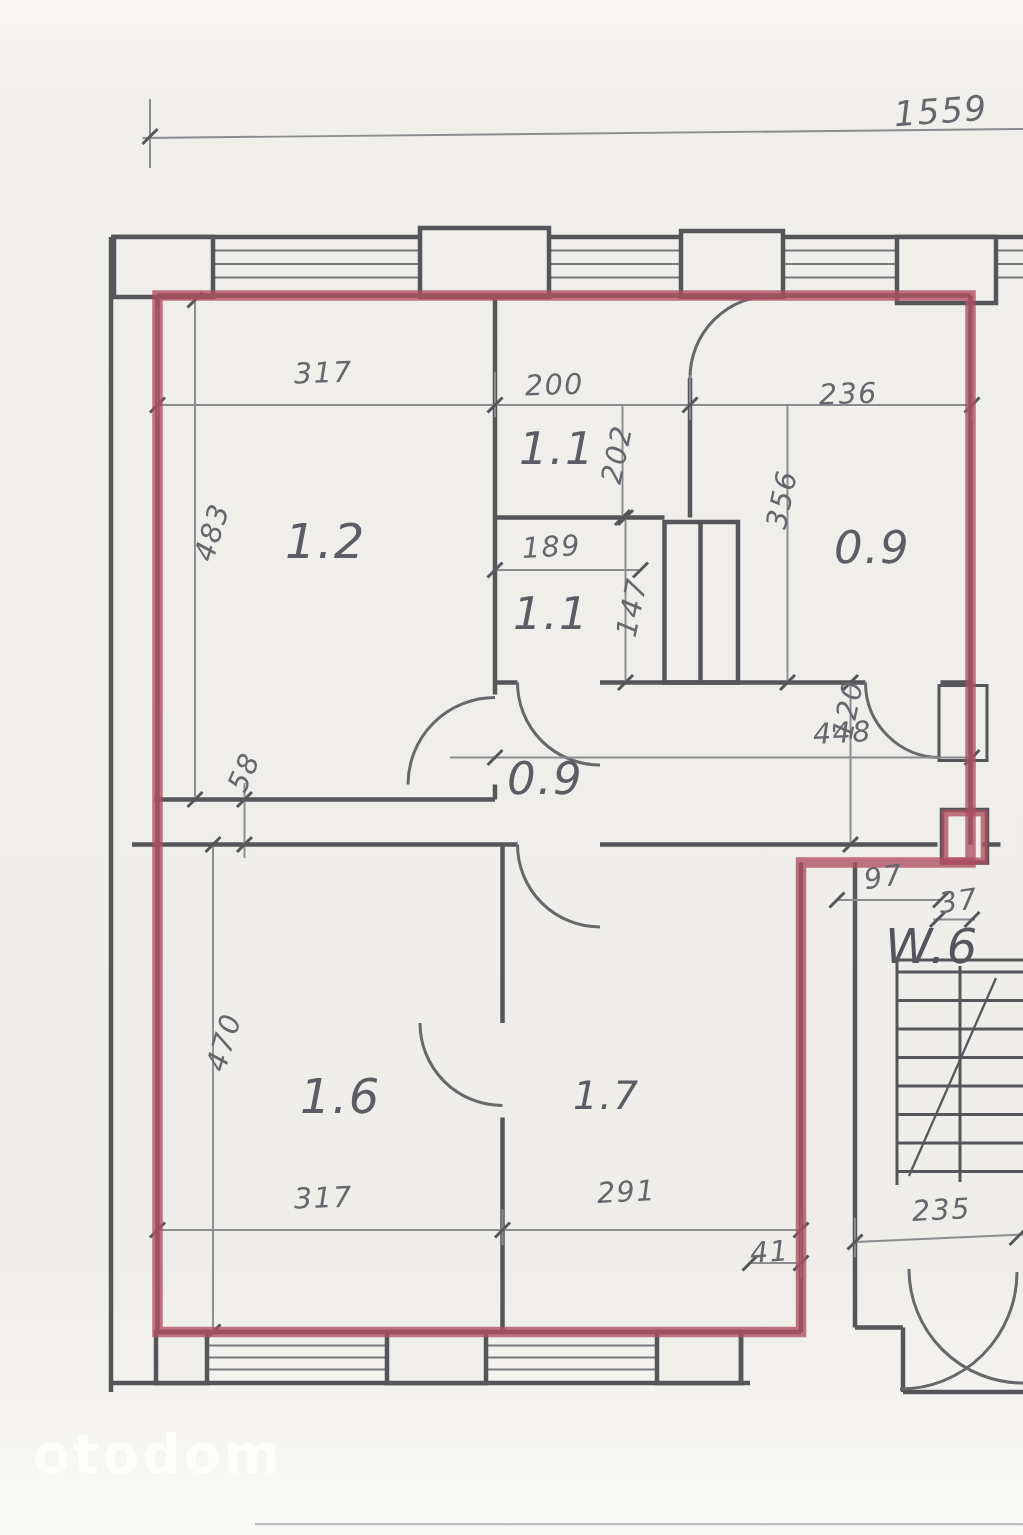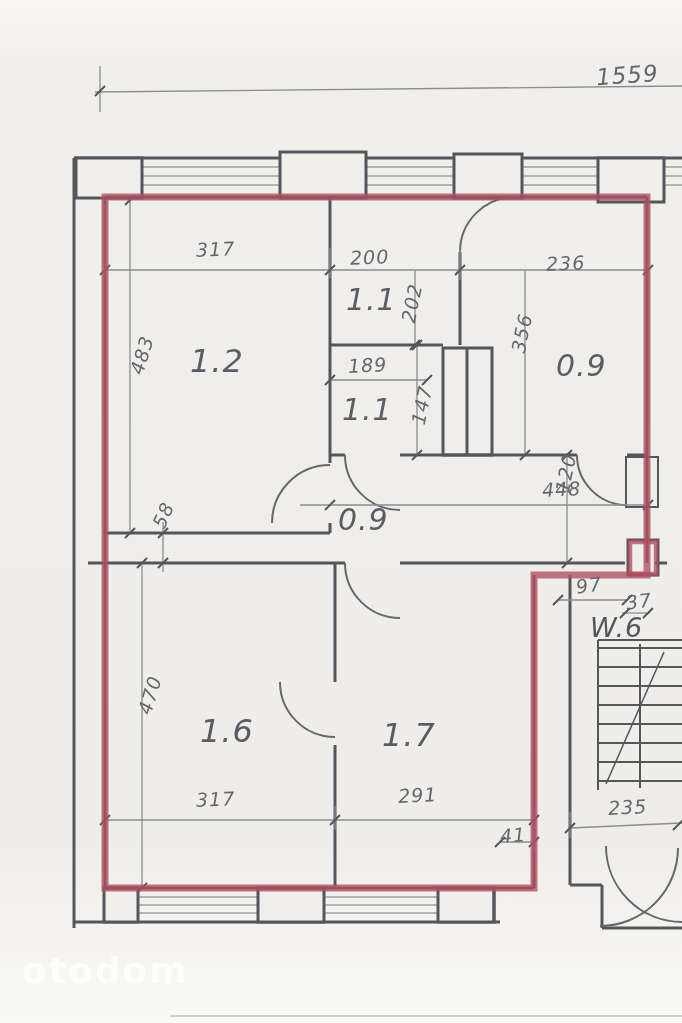--- a/index.html
+++ b/index.html
@@ -25,21 +25,21 @@
   }
   .room-lbl{
     position:absolute;
     font-style:italic;
     color:#5c5c64;
     font-size:30px;
     letter-spacing:1px;
     white-space:nowrap;
   }
   .big{font-size:23px;}
-  .stair-lbl{font-size:27px;color:#55555d;}
+  .stair-lbl{font-size:32px;color:#55555d;}
   .watermark{
     position:absolute;left:22px;top:950px;
     font-size:36px;font-weight:bold;letter-spacing:2px;
     color:rgba(255,255,255,0.75);
     font-style:normal;
   }
 </style>
 </head>
 <body>
 
@@ -175,17 +175,17 @@
   <span class="lbl" style="left:398px;top:784px;--r:-3deg">291</span>
   <span class="lbl" style="left:500px;top:824px;--r:-4deg">41</span>
   <span class="lbl" style="left:608px;top:796px;--r:-3deg">235</span>
 
   <span class="room-lbl" style="left:190px;top:342px;font-size:32px">1.2</span>
   <span class="room-lbl" style="left:346px;top:282px">1.1</span>
   <span class="room-lbl" style="left:342px;top:392px">1.1</span>
   <span class="room-lbl" style="left:556px;top:348px">0.9</span>
   <span class="room-lbl" style="left:338px;top:502px">0.9</span>
   <span class="room-lbl" style="left:200px;top:712px;font-size:32px">1.6</span>
-  <span class="room-lbl" style="left:382px;top:716px;font-size:32px">1.7</span>
+  <span class="room-lbl" style="left:382px;top:716px;font-size:26px">1.7</span>
   <span class="room-lbl stair-lbl" style="left:590px;top:612px">W.6</span>
 
   <span class="watermark">otodom</span>
 </div>
 
 </body></html>

